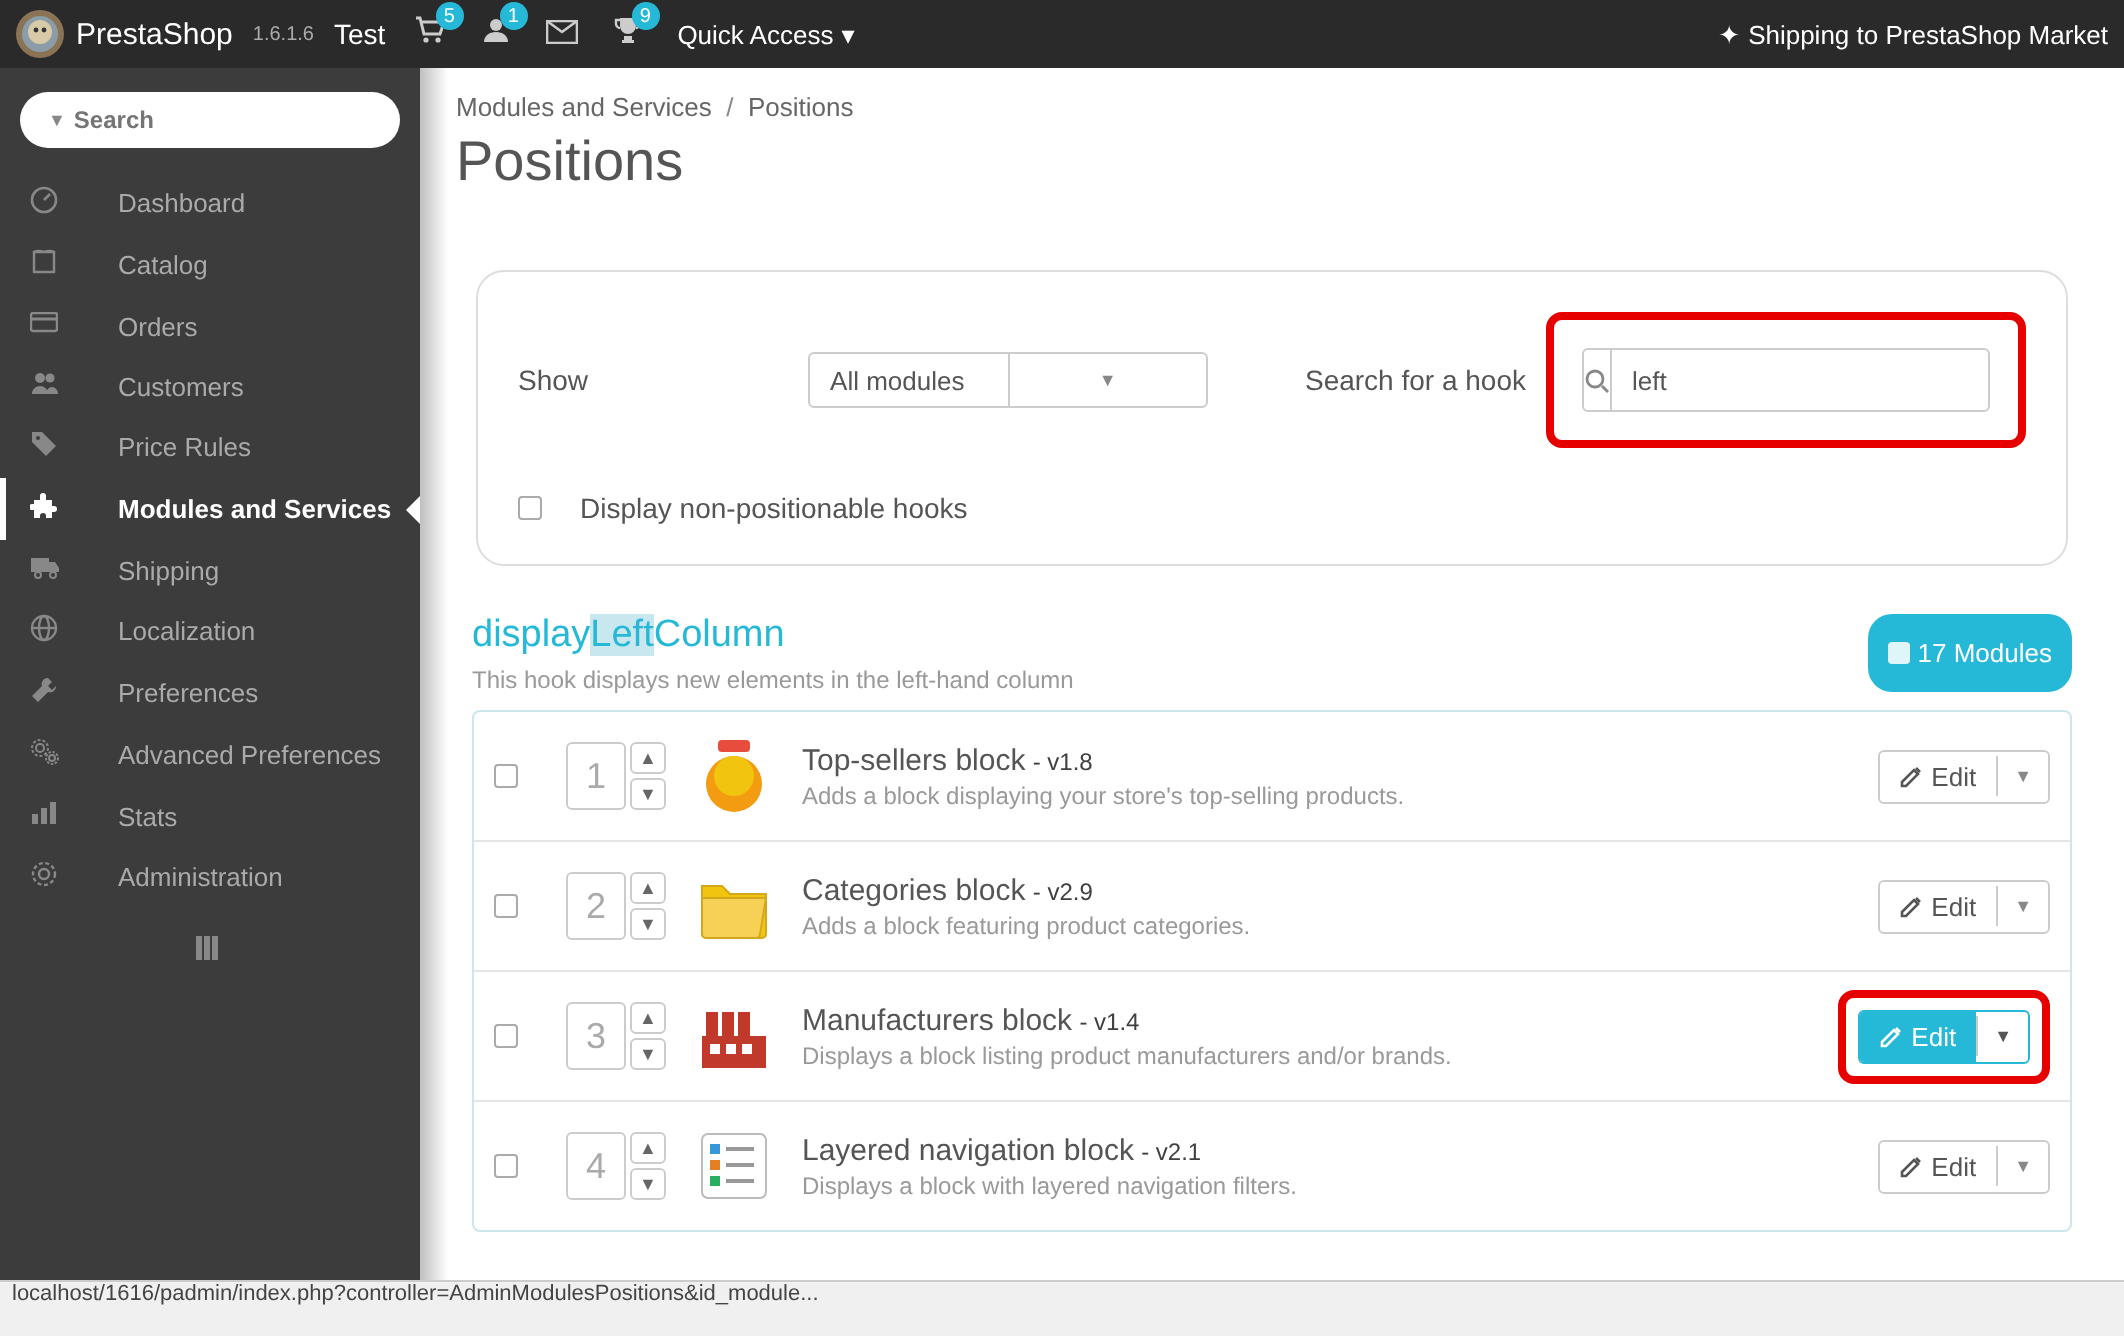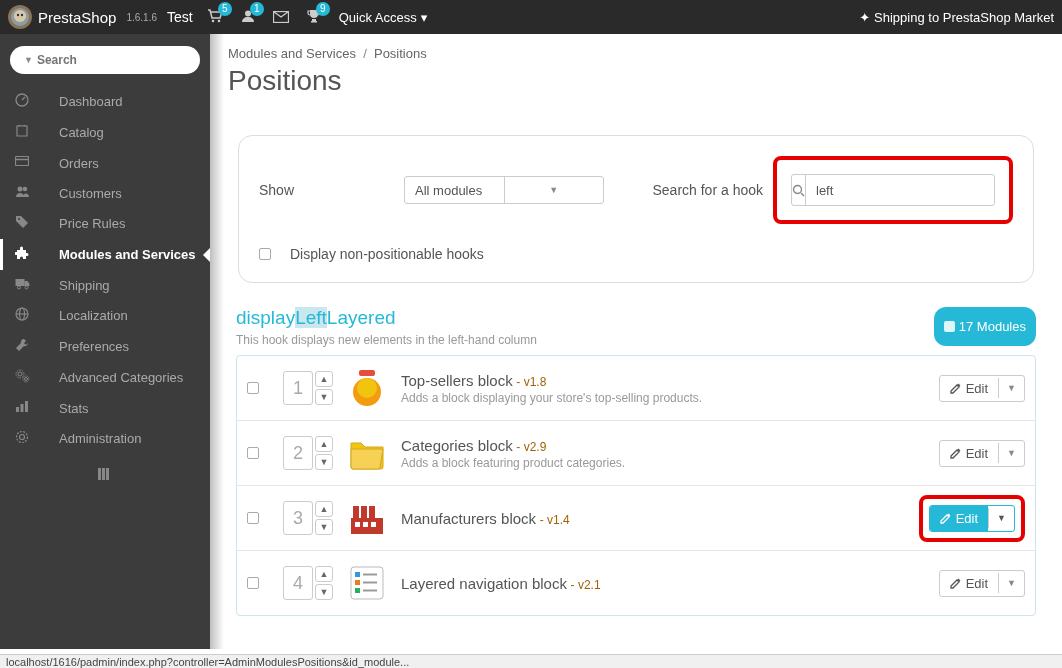--- a/index.html
+++ b/index.html
@@ -70,33 +70,33 @@
 .module-row { display: flex; align-items: center; padding: 8px 10px; border-bottom: 1px solid #e5e5e5; gap: 10px; }
 .module-row:last-child { border-bottom: none; }
 .module-checkbox { width: 12px; height: 12px; border: 1px solid #aaa; border-radius: 2px; }
 .module-position { display: flex; align-items: center; gap: 2px; }
 .module-pos-num { width: 30px; height: 34px; border: 1px solid #ccc; border-radius: 3px; display: flex; align-items: center; justify-content: center; color: #aaa; font-size: 18px; font-weight: 300; }
 .module-pos-arrows { display: flex; flex-direction: column; gap: 2px; }
 .module-pos-arrow { width: 18px; height: 16px; border: 1px solid #ccc; border-radius: 3px; display: flex; align-items: center; justify-content: center; color: #666; font-size: 9px; cursor: pointer; }
 .module-icon { width: 48px; height: 48px; display: flex; align-items: center; justify-content: center; }
 .module-info { flex: 1; }
 .module-name { color: #555; font-size: 15px; }
-.module-version { color: #a16207; font-size: 12px; }
+.module-version { color: #404040; font-size: 12px; }
 .module-desc { color: #999; font-size: 12px; margin-top: 2px; }
 .module-actions { display: flex; align-items: center; }
 .edit-btn { display: flex; align-items: center; border: 1px solid #ccc; border-radius: 3px; overflow: hidden; background: #fff; }
 .edit-btn .main { padding: 5px 10px; display: flex; align-items: center; gap: 5px; color: #555; font-size: 13px; cursor: pointer; }
 .edit-btn .caret { border-left: 1px solid #ccc; padding: 5px 8px; color: #888; font-size: 9px; cursor: pointer; }
 .edit-btn.primary { border-color: #25b9d7; }
 .edit-btn.primary .main { background: #25b9d7; color: #fff; }
 .edit-btn.primary .caret { color: #555; }
 .highlight-box-edit { border: 4px solid #e60000; border-radius: 8px; padding: 6px; }
 
 
-.statusbar { position: absolute; bottom: 0; left: 0; right: 0; height: 14px; background: #f0f0f0; border-top: 1px solid #ccc; display: flex; align-items: flex-end; padding: 0 6px; font-size: 11px; color: #444; }
+.statusbar { position: absolute; bottom: 0; left: 0; right: 0; height: 28px; background: #f0f0f0; border-top: 1px solid #ccc; display: flex; align-items: flex-start; padding: 0 6px; font-size: 11px; color: #444; }
 
 
 .svg { display: inline-block; }
 </style>
 </head>
 <body>
 
 <div class="topbar">
   <div class="logo">
     <div class="logo-icon">
@@ -230,21 +230,21 @@
             </svg></span>
           <span>Preferences</span>
         </li>
         <li class="sidebar-item">
           <span class="icon"><svg width="15" height="14" viewBox="0 0 15 14">
               <circle cx="5" cy="5" r="2" fill="none" stroke="currentColor" stroke-width="1"></circle>
               <circle cx="5" cy="5" r="4" fill="none" stroke="currentColor" stroke-width="1" stroke-dasharray="1.5 1"></circle>
               <circle cx="11" cy="10" r="1.5" fill="none" stroke="currentColor" stroke-width="1"></circle>
               <circle cx="11" cy="10" r="3" fill="none" stroke="currentColor" stroke-width="1" stroke-dasharray="1.2 0.8"></circle>
             </svg></span>
-          <span>Advanced Categories</span>
+          <span>Advanced Preferences</span>
         </li>
         <li class="sidebar-item">
           <span class="icon"><svg width="14" height="13" viewBox="0 0 14 13">
               <rect x="1" y="7" width="3" height="5" fill="currentColor"></rect>
               <rect x="5.5" y="4" width="3" height="8" fill="currentColor"></rect>
               <rect x="10" y="1" width="3" height="11" fill="currentColor"></rect>
             </svg></span>
           <span>Stats</span>
         </li>
         <li class="sidebar-item">
@@ -294,21 +294,21 @@
         </div>
       </div>
       <div class="filter-checkbox-row">
         <span class="module-checkbox"></span>
         <span>Display non-positionable hooks</span>
       </div>
     </div>
 
     <div class="hook-header">
       <div>
-        <div class="hook-title"><span>display</span><span class="highlight">Left</span><span>Layered</span></div>
+        <div class="hook-title"><span>display</span><span class="highlight">Left</span><span>Column</span></div>
         <div class="hook-desc">This hook displays new elements in the left-hand column</div>
       </div>
       <div class="hook-count">
         <span class="chk"></span>
         <span>17 Modules</span>
       </div>
     </div>
 
     <div class="modules-panel" id="modules-panel">
         <div class="module-row">
@@ -389,20 +389,21 @@
               <rect x="8" y="10" width="6" height="12" fill="#c0392b"></rect>
               <rect x="16" y="10" width="6" height="12" fill="#c0392b"></rect>
               <rect x="24" y="10" width="6" height="12" fill="#c0392b"></rect>
               <rect x="10" y="26" width="5" height="5" fill="#fff"></rect>
               <rect x="18" y="26" width="5" height="5" fill="#fff"></rect>
               <rect x="26" y="26" width="5" height="5" fill="#fff"></rect>
             </svg>
           </div>
     <div class="module-info">
       <div><span class="module-name">Manufacturers block</span> <span class="module-version">- v1.4</span></div>
+      <div class="module-desc">Displays a block listing product manufacturers and/or brands.</div>
     </div>
     <div class="module-actions">
             <div class="highlight-box-edit">
               <div class="edit-btn primary">
                 <span class="main">
                   <svg width="11" height="11" viewBox="0 0 11 11">
                     <path d="M1 8l6-6 2 2-6 6H1z M8 1l2 2" fill="none" stroke="currentColor" stroke-width="1.3"></path>
                   </svg>
                   <span>Edit</span>
                 </span>
@@ -426,20 +427,21 @@
               <rect x="10" y="11" width="5" height="5" fill="#3498db"></rect>
               <rect x="10" y="19" width="5" height="5" fill="#e67e22"></rect>
               <rect x="10" y="27" width="5" height="5" fill="#27ae60"></rect>
               <line x1="18" y1="13.5" x2="32" y2="13.5" stroke="#999" stroke-width="2"></line>
               <line x1="18" y1="21.5" x2="32" y2="21.5" stroke="#999" stroke-width="2"></line>
               <line x1="18" y1="29.5" x2="32" y2="29.5" stroke="#999" stroke-width="2"></line>
             </svg>
           </div>
     <div class="module-info">
       <div><span class="module-name">Layered navigation block</span> <span class="module-version">- v2.1</span></div>
+      <div class="module-desc">Displays a block with layered navigation filters.</div>
     </div>
     <div class="module-actions">
             <div class="edit-btn">
               <span class="main">
                 <svg width="11" height="11" viewBox="0 0 11 11">
                   <path d="M1 8l6-6 2 2-6 6H1z M8 1l2 2" fill="none" stroke="currentColor" stroke-width="1.3"></path>
                 </svg>
                 <span>Edit</span>
               </span>
               <span class="caret">▼</span>

